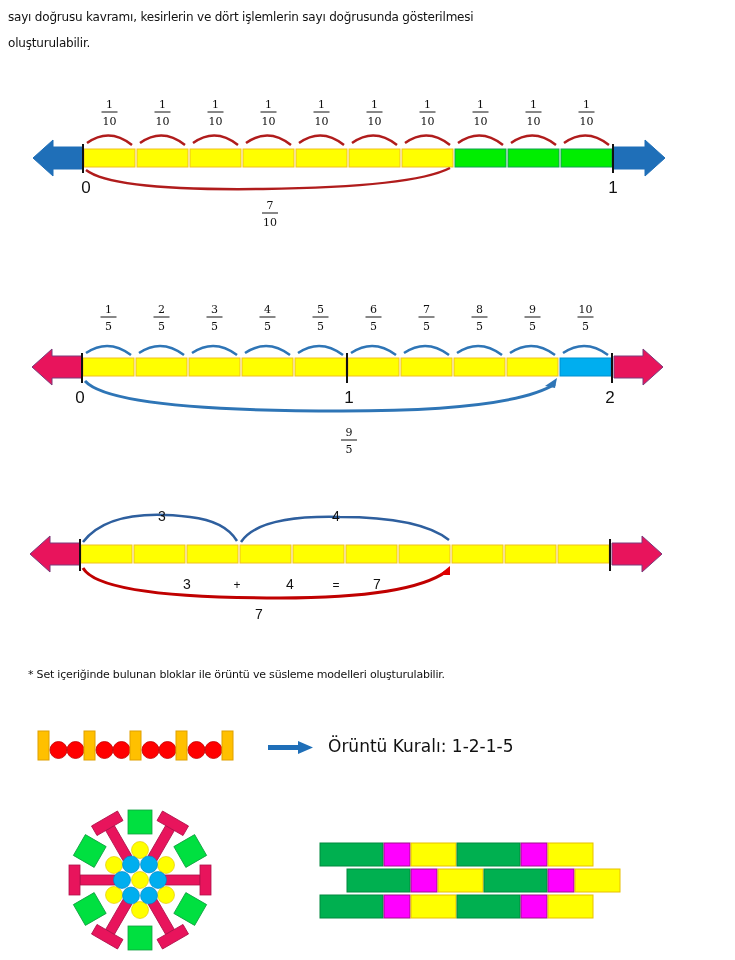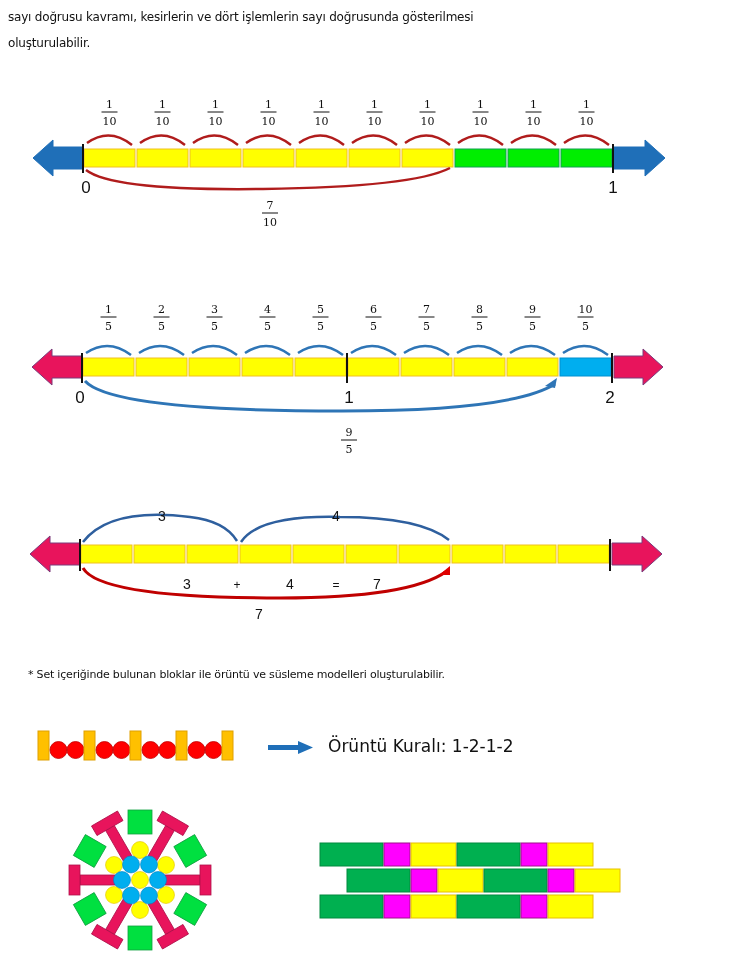--- a/index.html
+++ b/index.html
@@ -241,21 +241,21 @@
       <circle cx="150.5" cy="30" r="8.5" fill="#ff0000" stroke="#c00000" stroke-width="0.8"></circle>
       <circle cx="167.5" cy="30" r="8.5" fill="#ff0000" stroke="#c00000" stroke-width="0.8"></circle>
       <rect x="176" y="11" width="11" height="29" fill="#ffc000" stroke="#e0a000" stroke-width="1"></rect>
       <circle cx="196.5" cy="30" r="8.5" fill="#ff0000" stroke="#c00000" stroke-width="0.8"></circle>
       <circle cx="213.5" cy="30" r="8.5" fill="#ff0000" stroke="#c00000" stroke-width="0.8"></circle>
       <rect x="222" y="11" width="11" height="29" fill="#ffc000" stroke="#e0a000" stroke-width="1"></rect>
       <rect x="268" y="25" width="32" height="5" fill="#1f6fb8"></rect>
       <polygon points="298,21 313,27.5 298,34" fill="#1f6fb8"></polygon>
     </svg>
 </div>
-<div class="rule">Örüntü Kuralı: 1-2-1-2</div>
+<div class="rule">Örüntü Kuralı: 1-2-1-5</div>
 
 <div class="fig" style="top:800px; left:55px; width:170px;">
   <svg id="mosaic" width="170" height="160">
       <g transform="rotate(-60 85 80)">
         <rect x="110" y="75" width="35" height="10" fill="#e8145c" stroke="#b0104a" stroke-width="0.8"></rect>
         <rect x="145" y="65" width="11" height="30" fill="#e8145c" stroke="#b0104a" stroke-width="0.8"></rect>
       </g>
       <g transform="rotate(60 85 80)">
         <rect x="110" y="75" width="35" height="10" fill="#e8145c" stroke="#b0104a" stroke-width="0.8"></rect>
         <rect x="145" y="65" width="11" height="30" fill="#e8145c" stroke="#b0104a" stroke-width="0.8"></rect>

